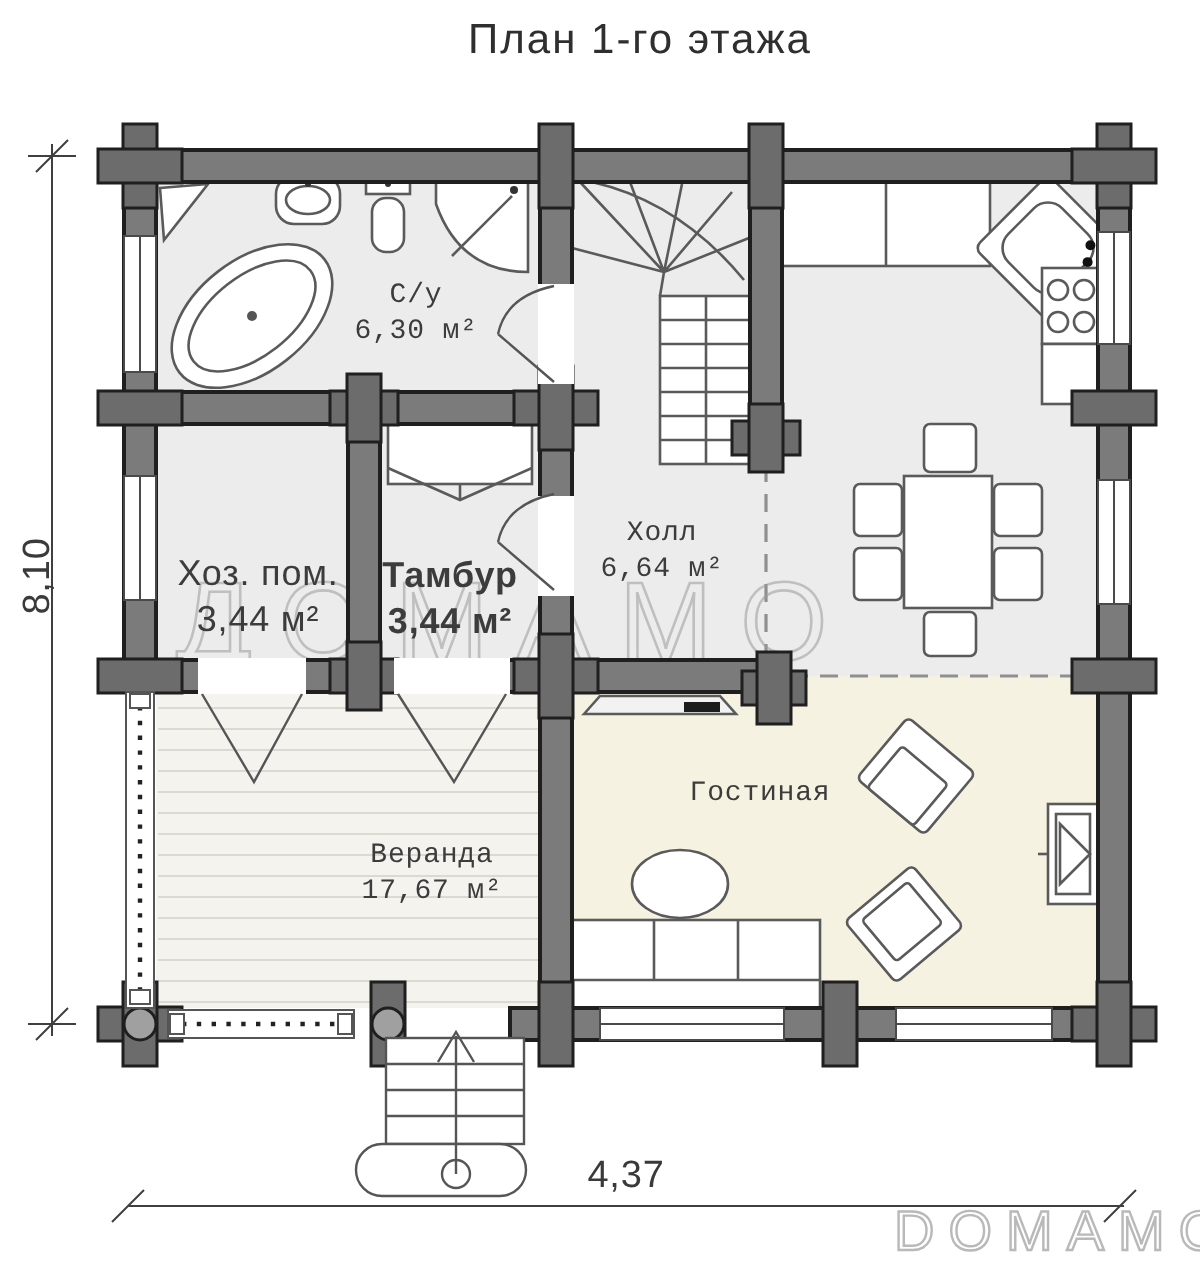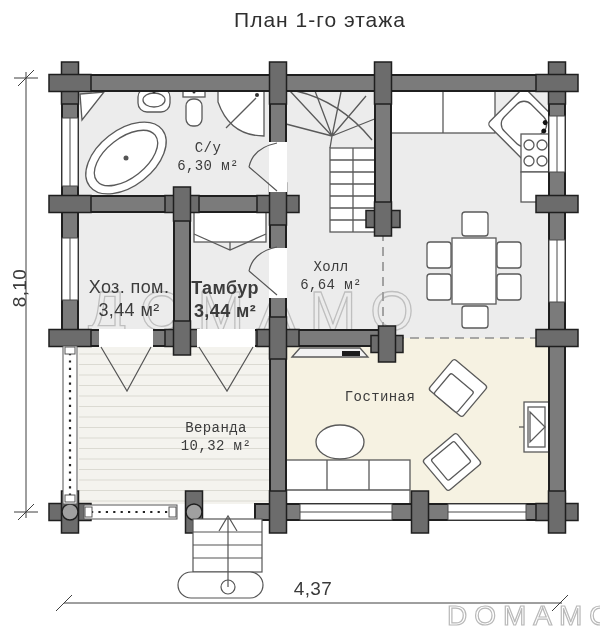--- a/index.html
+++ b/index.html
@@ -258,21 +258,21 @@
   <div class="lbl room-sm" style="left:129px;top:299px;">
     <div>Хоз. пом.</div>
     <div>3,44 м²</div>
   </div>
   <div class="lbl room-sm" style="left:225px;top:300px;font-weight:bold;">
     <div>Тамбур</div>
     <div>3,44 м²</div>
   </div>
   <div class="lbl room" style="left:171px;top:437px;margin-left:45px;">
     <div>Веранда</div>
-    <div>10,32 м²</div>
+    <div>17,67 м²</div>
   </div>
   <div class="lbl room" style="left:380px;top:397px;">
     <div>Гостиная</div>
   </div>
 
   <div class="lbl dim dim-v" style="left:20px;top:288px;">8,10</div>
   <div class="lbl dim" style="left:313px;top:589px;">4,37</div>
 
 </div>
 

